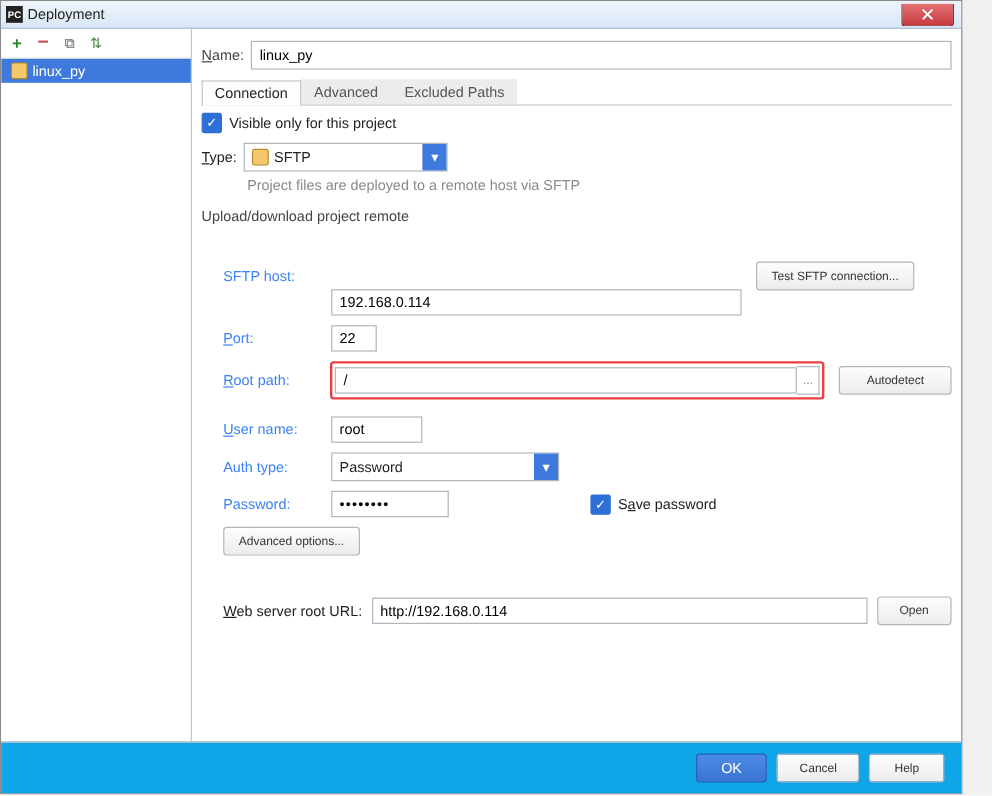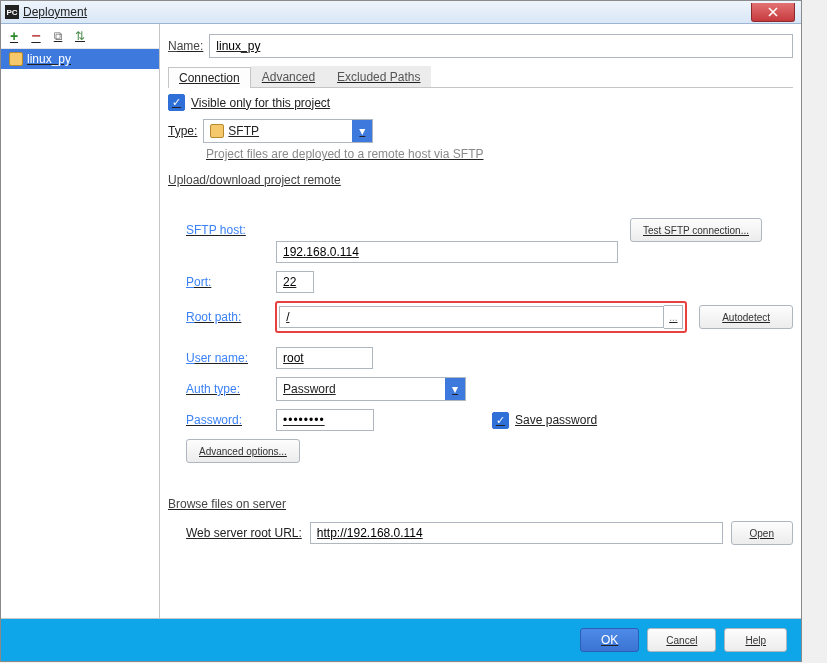--- a/index.html
+++ b/index.html
@@ -11,21 +11,20 @@
     color: #222;
   }
   .window {
     width: 800px;
     height: 660px;
     background: #fff;
     border: 1px solid #8a8a8a;
     position: relative;
     display: flex;
     flex-direction: column;
-    text-decoration: underline;
   }
   
   .titlebar {
     height: 22px;
     background: linear-gradient(#eef4fb, #d9e7f7);
     border-bottom: 1px solid #9bb6d4;
     display: flex;
     align-items: center;
     justify-content: space-between;
     padding-left: 4px;
@@ -290,21 +289,21 @@
             <span class="root-ell">...</span>
           </div>
           <span style="width:12px"></span>
           <button class="btn" style="padding:0 22px">Autodetect</button>
         </div>
 
         <div style="height:6px"></div>
 
         <div class="form-row">
           <span class="lbl"><span class="u">U</span>ser name:</span>
-          <input class="txt" type="text" style="width: 97px;" value="root">
+          <input class="txt" type="text" style="width: 76px;" value="root">
         </div>
 
         <div class="form-row">
           <span class="lbl">Auth type:</span>
           <div class="auth-select">
             <span class="cur">Password</span>
             <div class="dd">▾</div>
           </div>
         </div>
 
@@ -317,21 +316,20 @@
             <span>S<span class="u">a</span>ve password</span>
           </div>
         </div>
 
         <div class="form-row" style="margin-top:6px;">
           <button class="btn">Advanced options...</button>
         </div>
       </div>
 
       <div class="browse-block">
-        <div class="section-title">Browse files on server</div>
         <div class="web-row">
           <span><span class="u">W</span>eb server root URL:</span>
           <input class="txt" type="text" value="http://192.168.0.114" style="">
           <button class="btn" style="padding:0 18px">Open</button>
         </div>
       </div>
 
     </div>
   </div>
 

